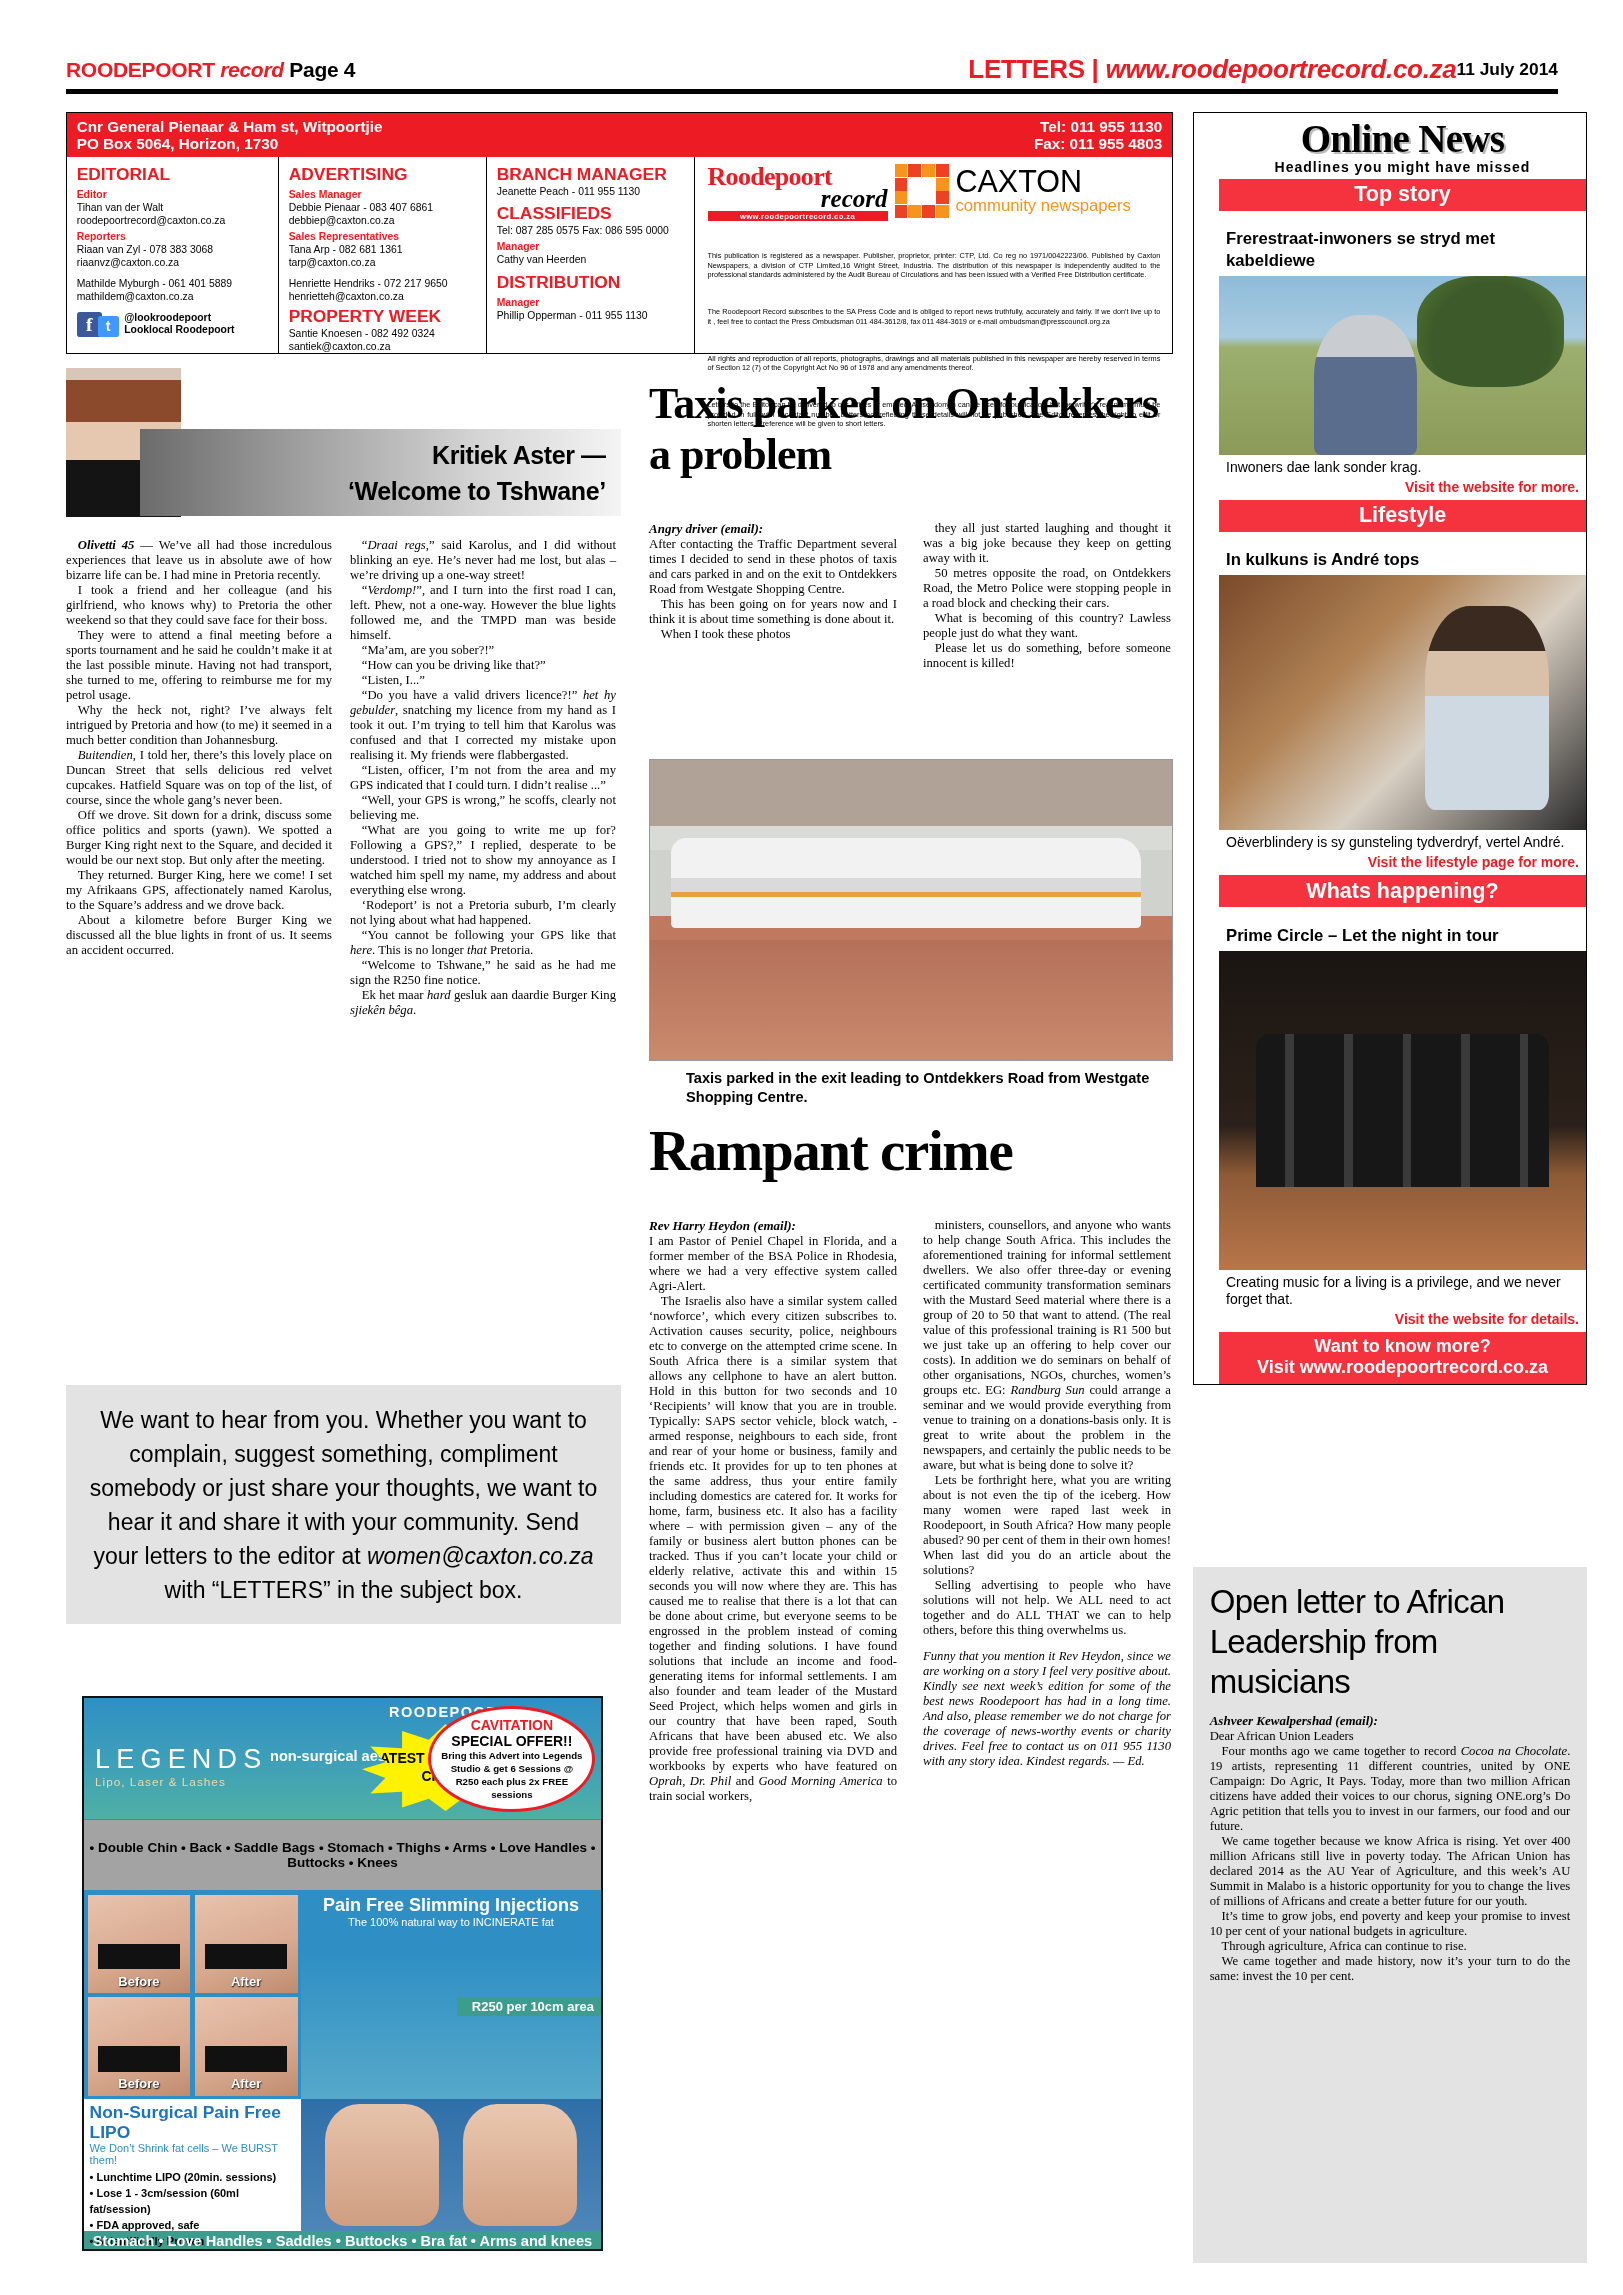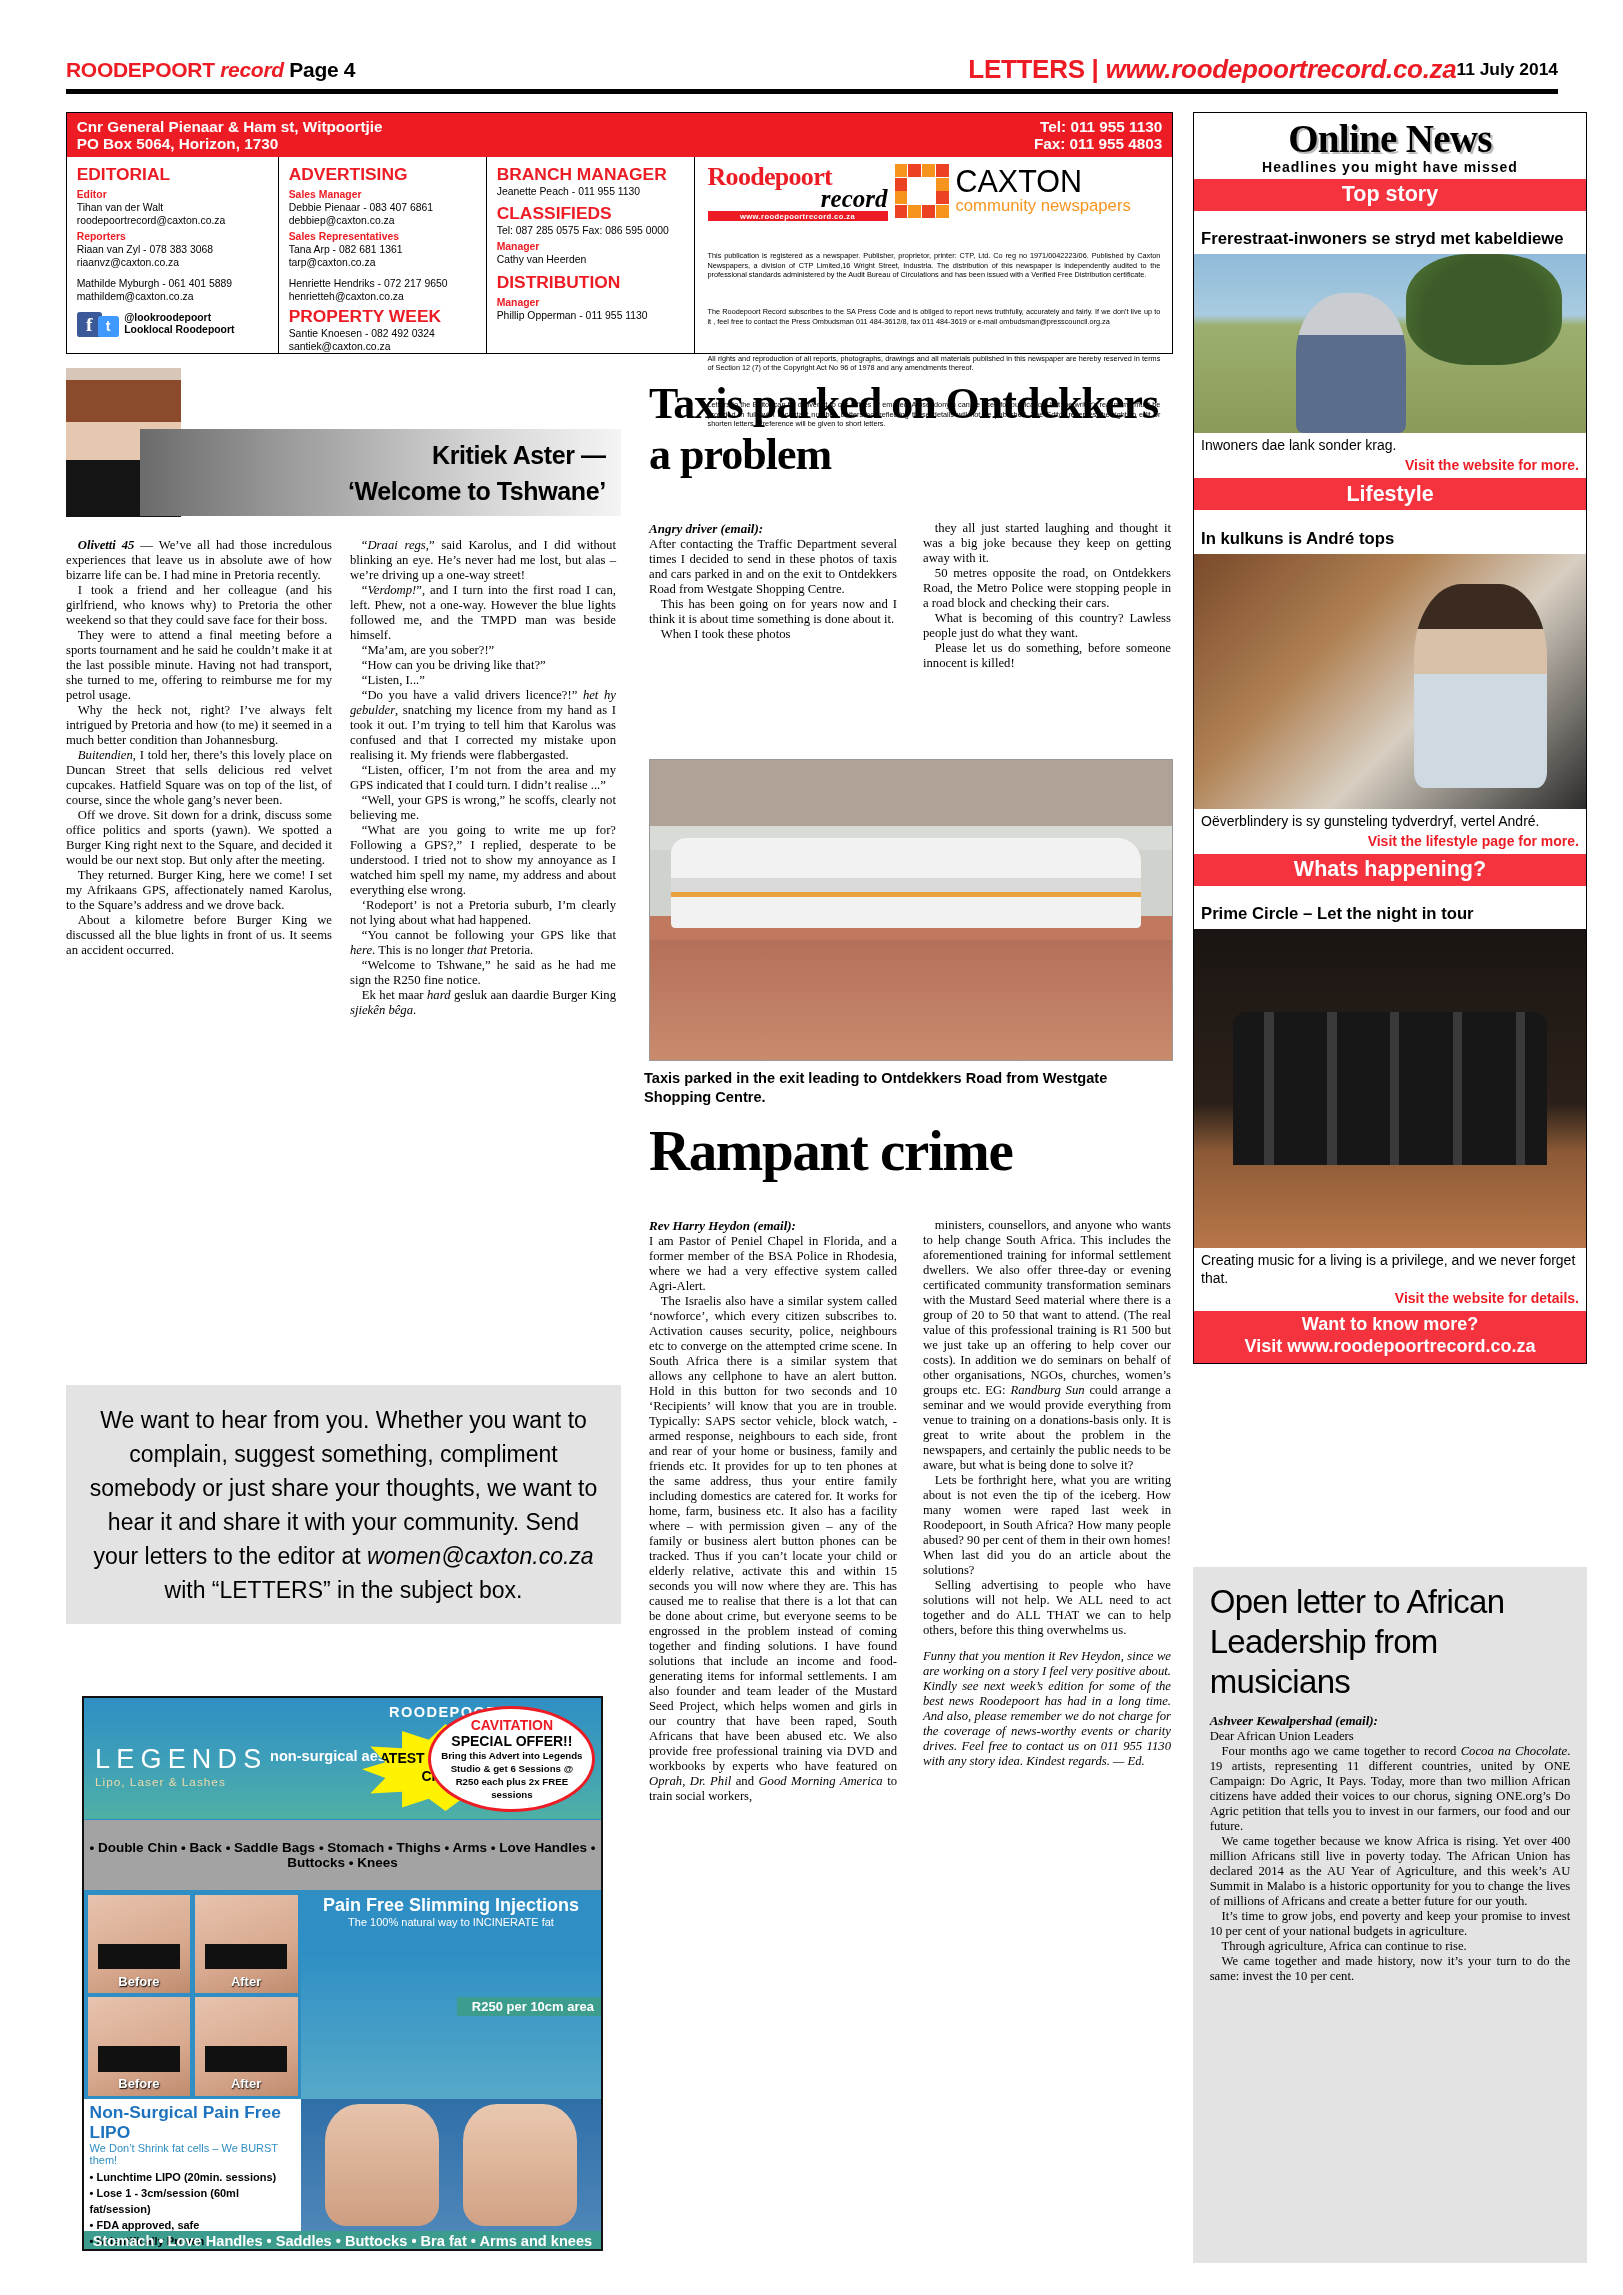--- a/index.html
+++ b/index.html
@@ -56,21 +56,21 @@
   .rrlogo .rr3 { background:#ED1C24; color:#fff; font-family:"Liberation Sans",sans-serif; font-weight:bold;
                  font-size:7.6px; text-align:center; letter-spacing:0.4px; margin-top:1.4px; padding:0.7px 0;}
   .cxgrid { width:54px; height:54px; display:grid; grid-template-columns:repeat(4,1fr); grid-template-rows:repeat(4,1fr); gap:0.7px;}
   .cxtxt { padding-top:1.4px; }
   .cxtxt .cx1 { font-family:"Liberation Sans", sans-serif; font-size:30.5px; letter-spacing:0px; line-height:32px;}
   .cxtxt .cx2 { font-family:"Liberation Sans", sans-serif; font-size:16.7px; color:#F7941E; line-height:18px;}
   .legal { font-family:"Liberation Sans", sans-serif; font-size:7.3px; line-height:9.7px; text-align:justify; }
   .legal p { margin-bottom:7.6px;margin-top:27px; }
 
   
-  .sidebar { position:absolute; left:1193px; top:112px; width:394px; border:1.4px solid #000; background:#fff; }
+  .sidebar { position:absolute; left:1193px; top:112px; width:394px; border:1.4px solid #000; background:#fff;padding-left:25px; }
   .on-title { font-family:"Liberation Serif", serif; font-weight:bold; font-size:39px; text-align:center;
               line-height:40px; padding-top:5.6px; text-shadow:2.1px 2.1px 0 #bbb; letter-spacing:-0.7px;}
   .on-sub { font-family:"Liberation Sans", sans-serif; font-weight:bold; font-size:14px; text-align:center;
             letter-spacing:1px; padding-bottom:4.2px;}
   .redbar { background:#F5333F; color:#fff; font-family:"Liberation Sans", sans-serif; font-weight:bold;
             font-size:21.5px; text-align:center; padding:3.5px 0; }
   .sb-head { font-family:"Liberation Sans", sans-serif; font-weight:bold; font-size:16.7px;
              line-height:21.5px; padding:5.6px 7px 4.2px 7px;margin-top:12px; }
   .sb-cap { font-family:"Liberation Sans", sans-serif; font-size:14px; line-height:17.4px; padding:4.2px 7px 1.4px 7px; }
   .sb-link { font-family:"Liberation Sans", sans-serif; font-weight:bold; font-size:14px; color:#ED1C24;
@@ -132,21 +132,21 @@
   .tcol.t2 { left:923px; }
 
   .taxi-photo { position:absolute; left:649px; top:759px; width:524px; height:302px;
       background:linear-gradient(180deg,#b0a296 0 22%, #d9dbd7 22% 30%, #cfd2cd 30% 52%, #c0795f 52% 100%);
       border:0.7px solid #999; overflow:hidden;}
   .taxi-photo:after{content:"";position:absolute;left:4%;top:26%;width:90%;height:30%;
       background:linear-gradient(180deg,#f2f2f2 0 45%,#dadada 45% 60%,#e9a13c 60% 66%,#f2f2f2 66% 100%);
       border-radius:15.3px 23.6px 4.2px 4.2px;}
   .taxi-photo:before{content:"";position:absolute;left:0;bottom:0;width:100%;height:40%;
       background:linear-gradient(180deg,#b5705a 0%, #c98a6d 100%);}
-  .taxi-cap { position:absolute; left:644px; top:1069px; width:524px;
+  .taxi-cap { position:absolute; left:686px; top:1069px; width:524px;
               font-family:"Liberation Sans", sans-serif; font-weight:bold; font-size:14.6px; line-height:19px;}
   .rampant-head { position:absolute; left:649px; top:1121px; width:524px;
                font-family:"Liberation Serif", serif; font-weight:bold; font-size:57px;
                line-height:60px; letter-spacing:-1.4px; }
   .rcol { position:absolute; top:1218px; width:248px; }
   .rcol.r1 { left:649px; }
   .rcol.r2 { left:923px; }
 
   
   .openletter { position:absolute; left:1193px; top:1567px; width:394px; height:696px;

